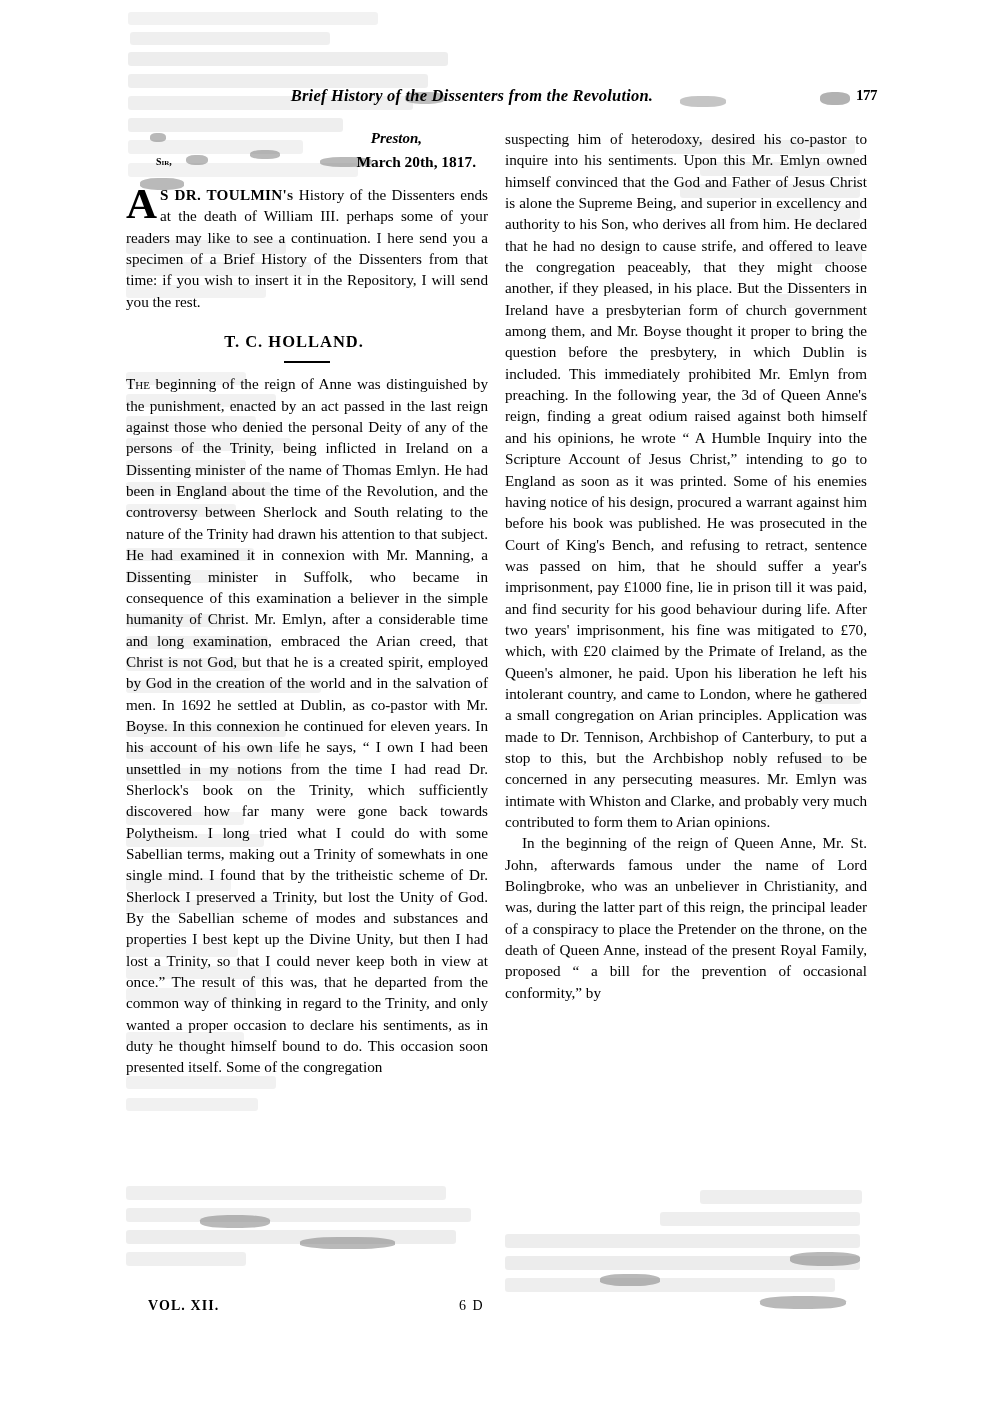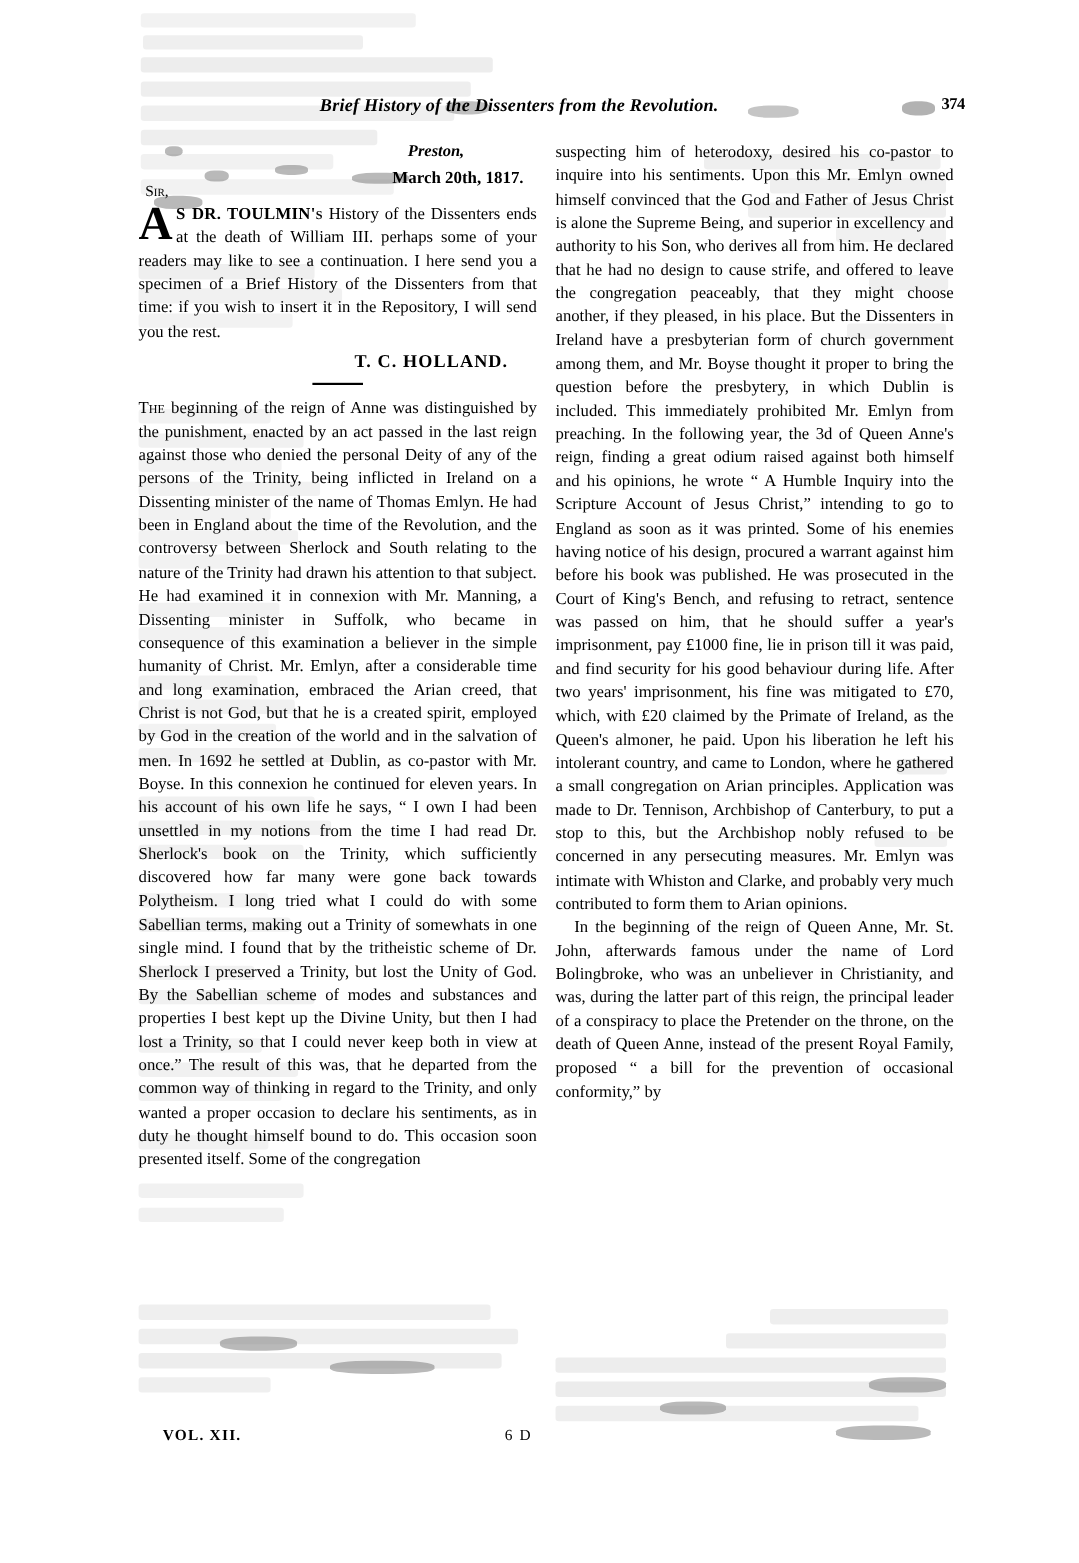--- a/index.html
+++ b/index.html
@@ -80,36 +80,37 @@
     text-indent: 0;
   }
   .column p.indent {
     text-indent: 17px;
   }
 
   
   .letter-head {
     position: relative;
     height: 56px;
+    margin-left: 24px;
   }
   .place-line {
     position: absolute;
     right: 66px;
     top: 0;
     font-style: italic;
     font-weight: bold;
     font-size: 15px;
   }
   .salutation {
     position: absolute;
     left: 6px;
-    top: 36px;
-    font-weight: normal;
-    font-variant: small-caps;
-    font-size: 14px;
+    top: 23px;
+    font-weight: bold;
+    font-variant: small-caps;
+    font-size: 10px;
   }
   .date-line {
     position: absolute;
     right: 12px;
     top: 23px;
     font-weight: bold;
     font-size: 15.4px;
   }
 
   
@@ -125,25 +126,25 @@
     margin: 2px 3px -2px 0;
     font-family: "Liberation Serif", "DejaVu Serif", serif;
   }
   .smallcaps-open {
     font-variant: small-caps;
     font-weight: bold;
     letter-spacing: 0.3px;
   }
 
   .signature {
-    text-align: right;
+    text-align: center;
     font-weight: bold;
     font-size: 16.5px;
     letter-spacing: 1px;
-    margin-top: 6px;
+    margin-top: 19px;
     padding-right: 26px;
   }
 
   .rule-short {
     width: 46px;
     height: 2px;
     background: #000;
     margin: 9px auto 10px auto;
   }
 
@@ -199,21 +200,21 @@
     border-radius: 3px;
   }
 </style>
 </head>
 <body>
 
 <div class="scan-page">
 
   <div class="running-head">
     <div class="running-head-title">Brief History of the Dissenters from the Revolution.</div>
-    <div class="running-head-folio">374</div>
+    <div class="running-head-folio">177</div>
   </div>
 
   <div class="columns">
 
     <div class="column column-left">
 
       <div class="letter-head">
         <div class="place-line">Preston,</div>
         <div class="salutation">Sir,</div>
         <div class="date-line">March 20th, 1817.</div>

